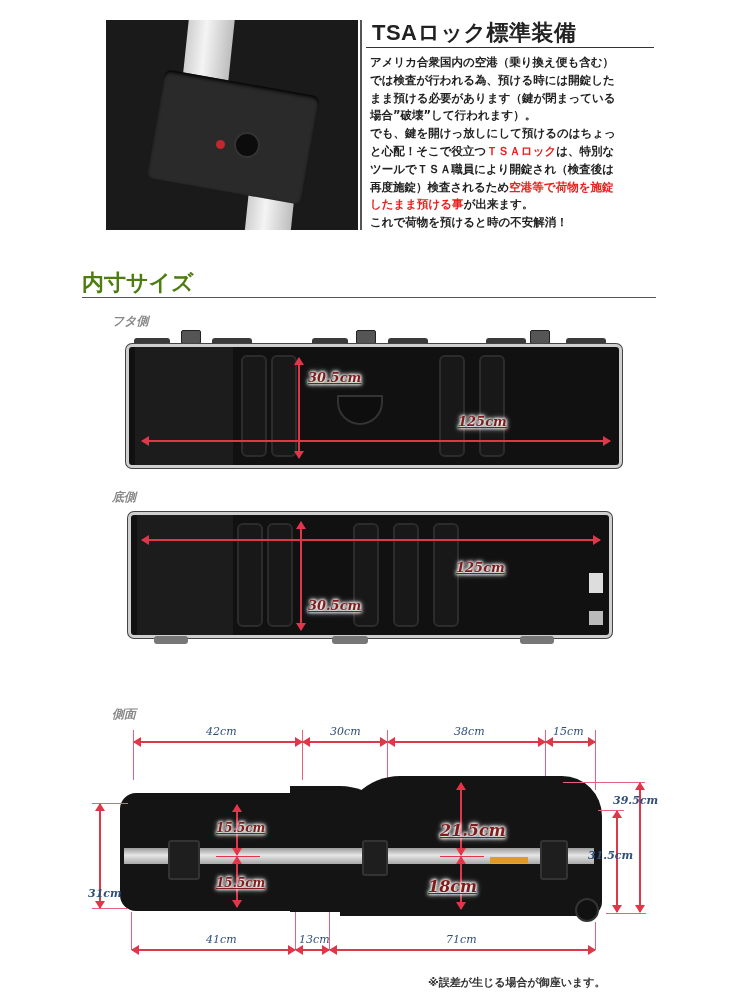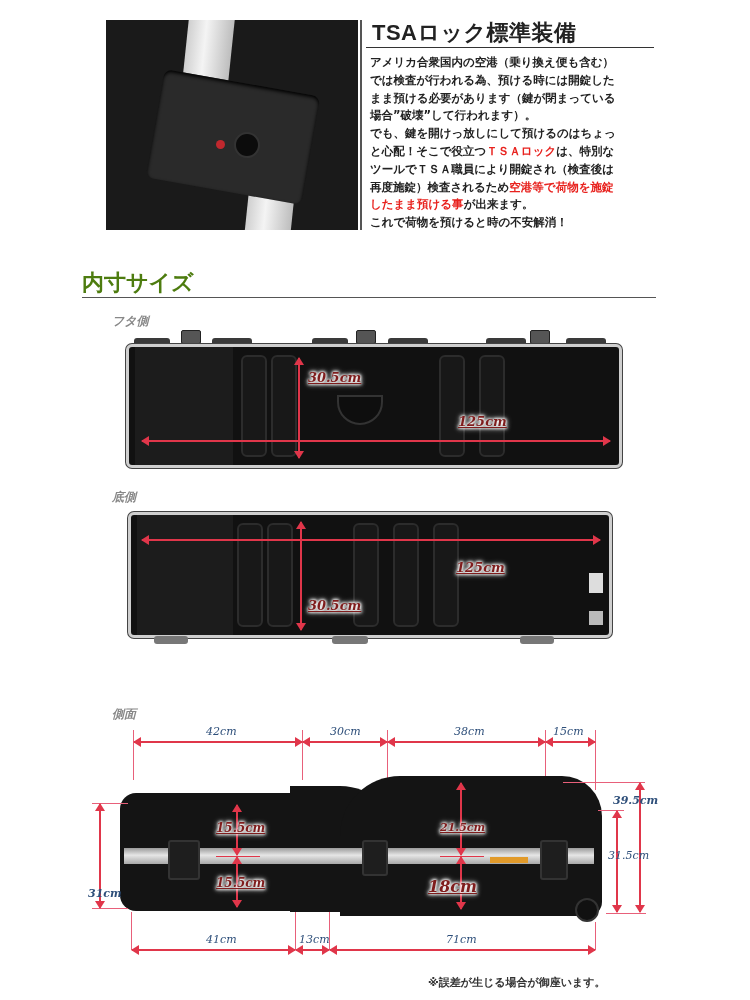--- a/index.html
+++ b/index.html
@@ -179,30 +179,30 @@
 
   <div class="dim-v" style="left:236px;top:805px;height:50px;"></div>
   <div class="dim-v" style="left:236px;top:857px;height:50px;"></div>
   <div class="exth" style="left:216px;top:856px;width:44px;background:#e0364a;"></div>
   <div class="glow-label" style="left:216px;top:821px;font-size:12px;">15.5cm</div>
   <div class="glow-label" style="left:216px;top:876px;font-size:12px;">15.5cm</div>
 
   <div class="dim-v" style="left:460px;top:783px;height:72px;"></div>
   <div class="dim-v" style="left:460px;top:857px;height:52px;"></div>
   <div class="exth" style="left:440px;top:856px;width:44px;background:#e0364a;"></div>
-  <div class="glow-label" style="left:440px;top:821px;font-size:11px;">21.5cm</div>
+  <div class="glow-label" style="left:440px;top:821px;font-size:16px;">21.5cm</div>
   <div class="glow-label" style="left:428px;top:877px;font-size:16px;">18cm</div>
 
   <div class="exth" style="left:563px;top:782px;width:82px;"></div>
   <div class="exth" style="left:598px;top:810px;width:26px;"></div>
   <div class="exth" style="left:606px;top:913px;width:40px;"></div>
   <div class="dim-v" style="left:616px;top:811px;height:101px;"></div>
   <div class="dim-v" style="left:639px;top:783px;height:129px;"></div>
   <div class="plain-label" style="left:613px;top:794px;font-weight:bold;">39.5cm</div>
-  <div class="plain-label" style="left:608px;top:849px;font-weight:normal;">31.5cm</div>
+  <div class="plain-label" style="left:588px;top:849px;font-weight:bold;">31.5cm</div>
 
   <div class="ext" style="left:131px;top:912px;height:38px;"></div>
   <div class="ext" style="left:295px;top:912px;height:38px;"></div>
   <div class="ext" style="left:329px;top:912px;height:38px;"></div>
   <div class="ext" style="left:595px;top:922px;height:28px;"></div>
 
   <div class="dim-h" style="left:132px;top:949px;width:163px;"></div>
   <div class="dim-h" style="left:296px;top:949px;width:33px;"></div>
   <div class="dim-h" style="left:330px;top:949px;width:265px;"></div>
 

